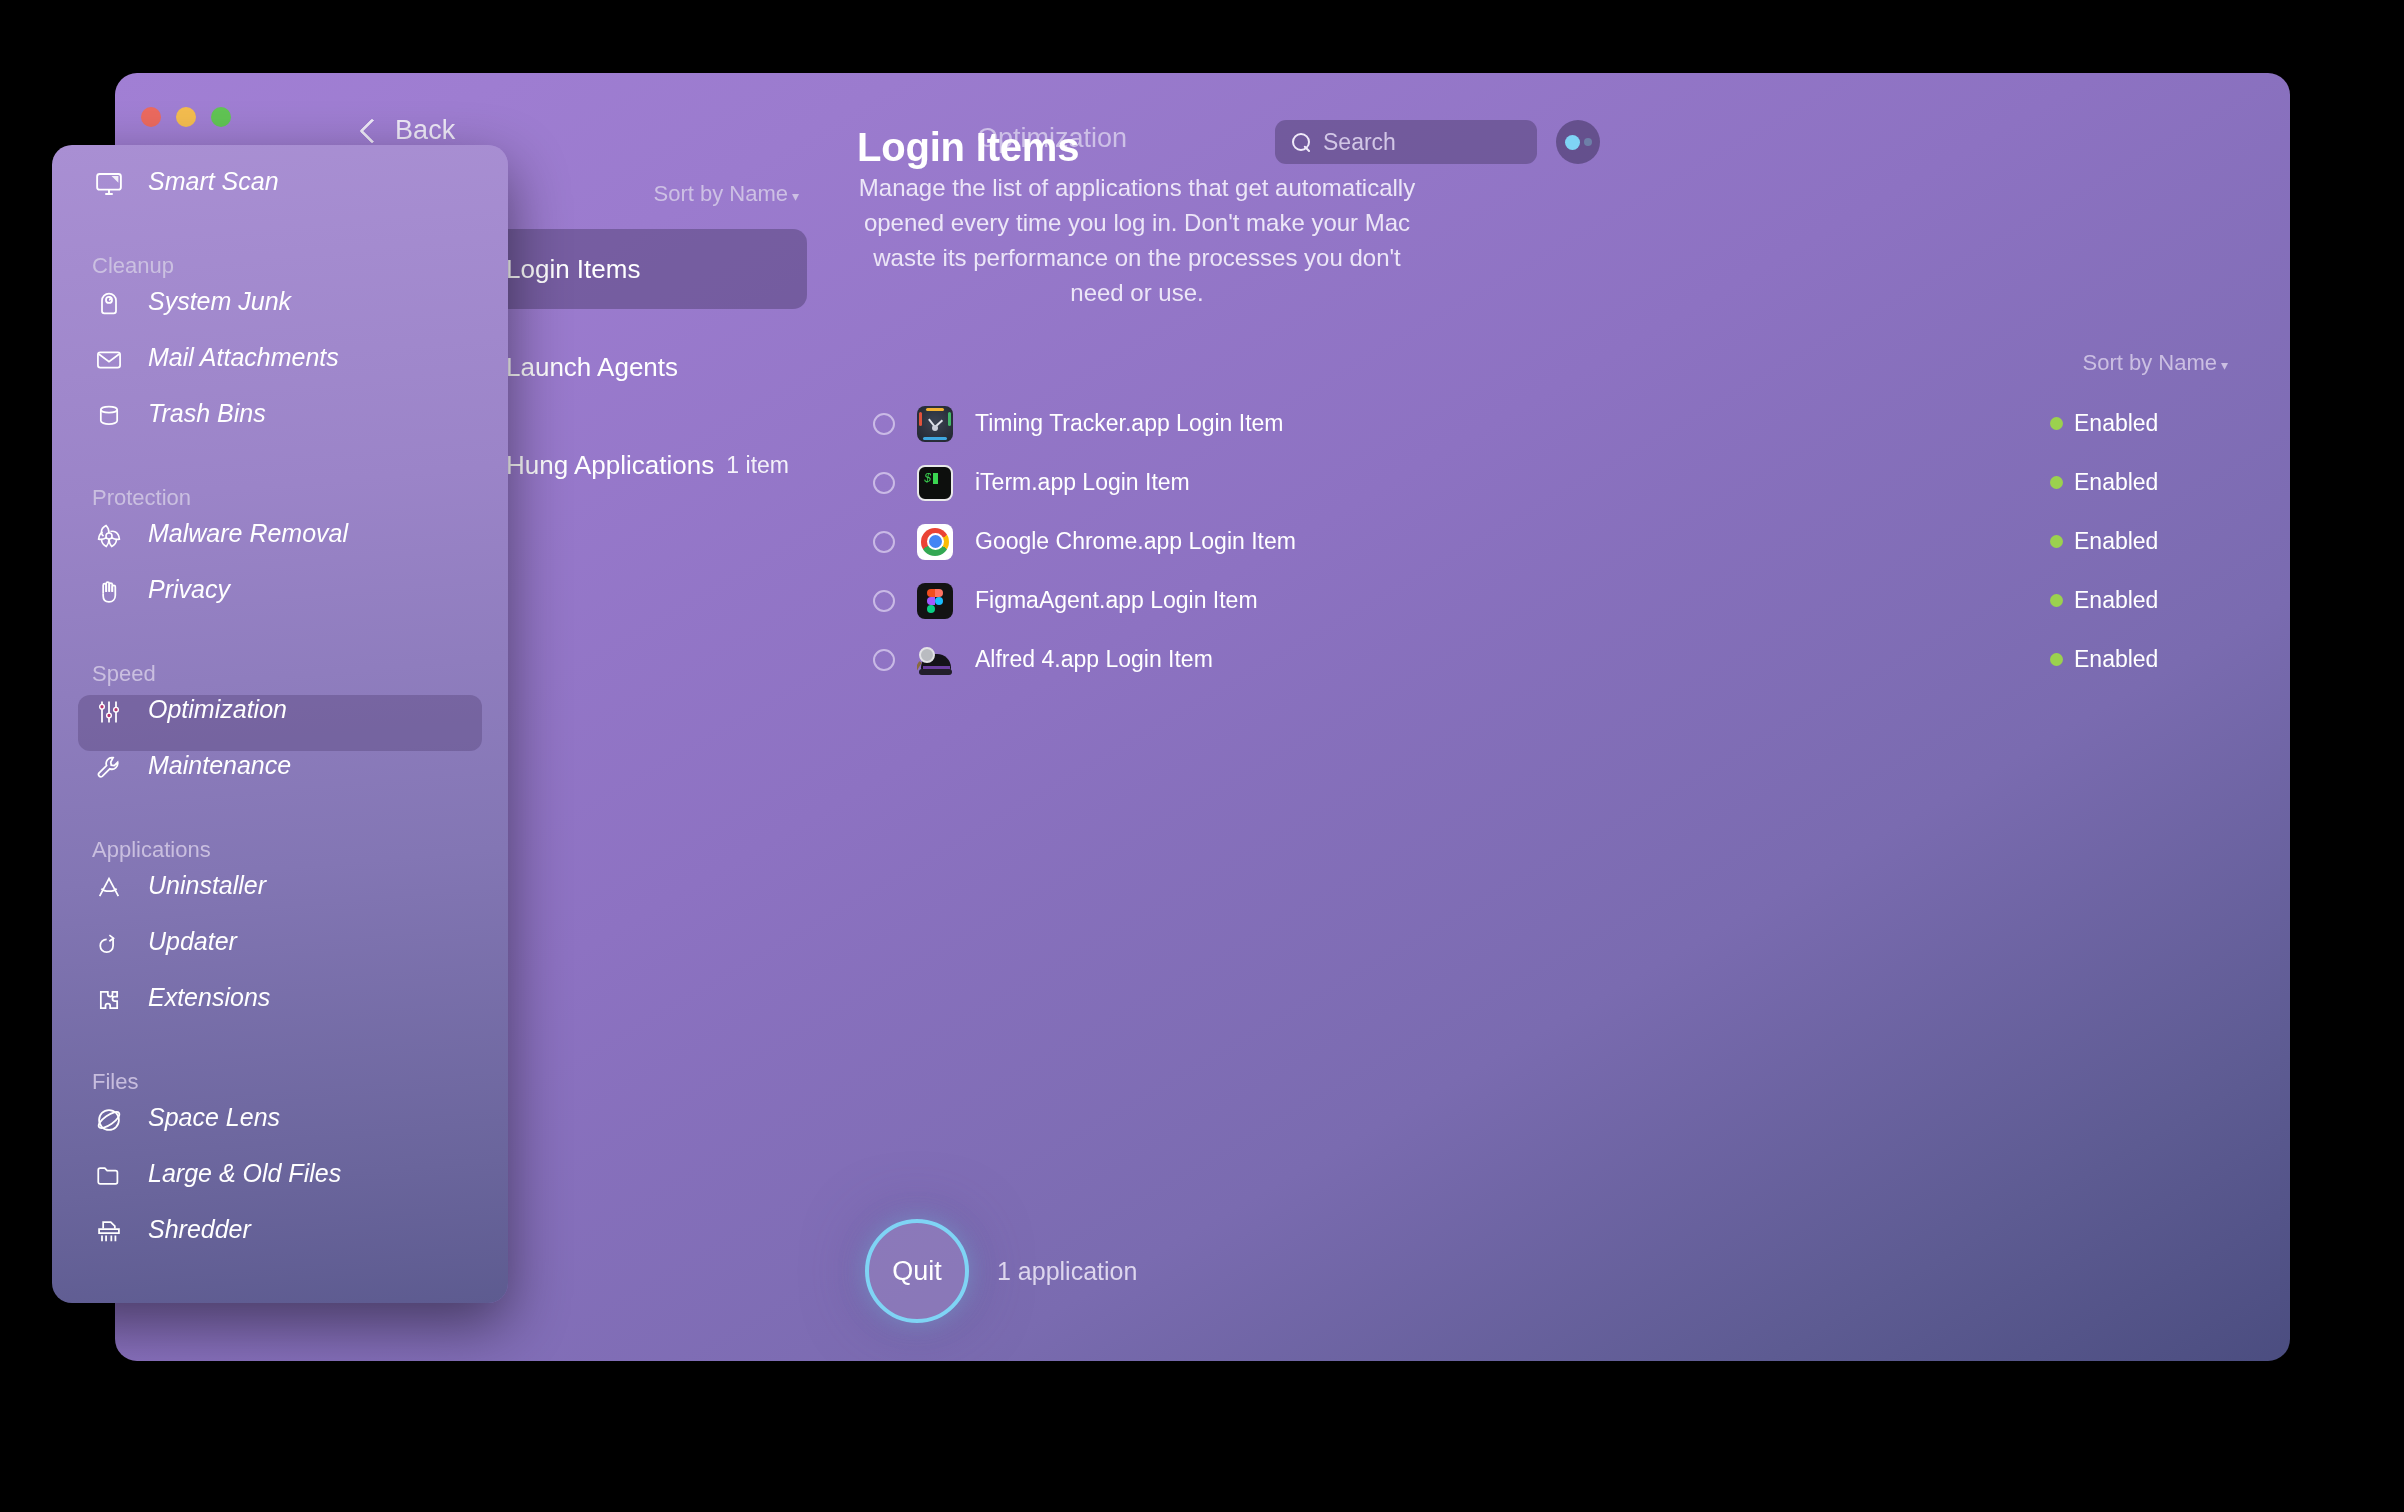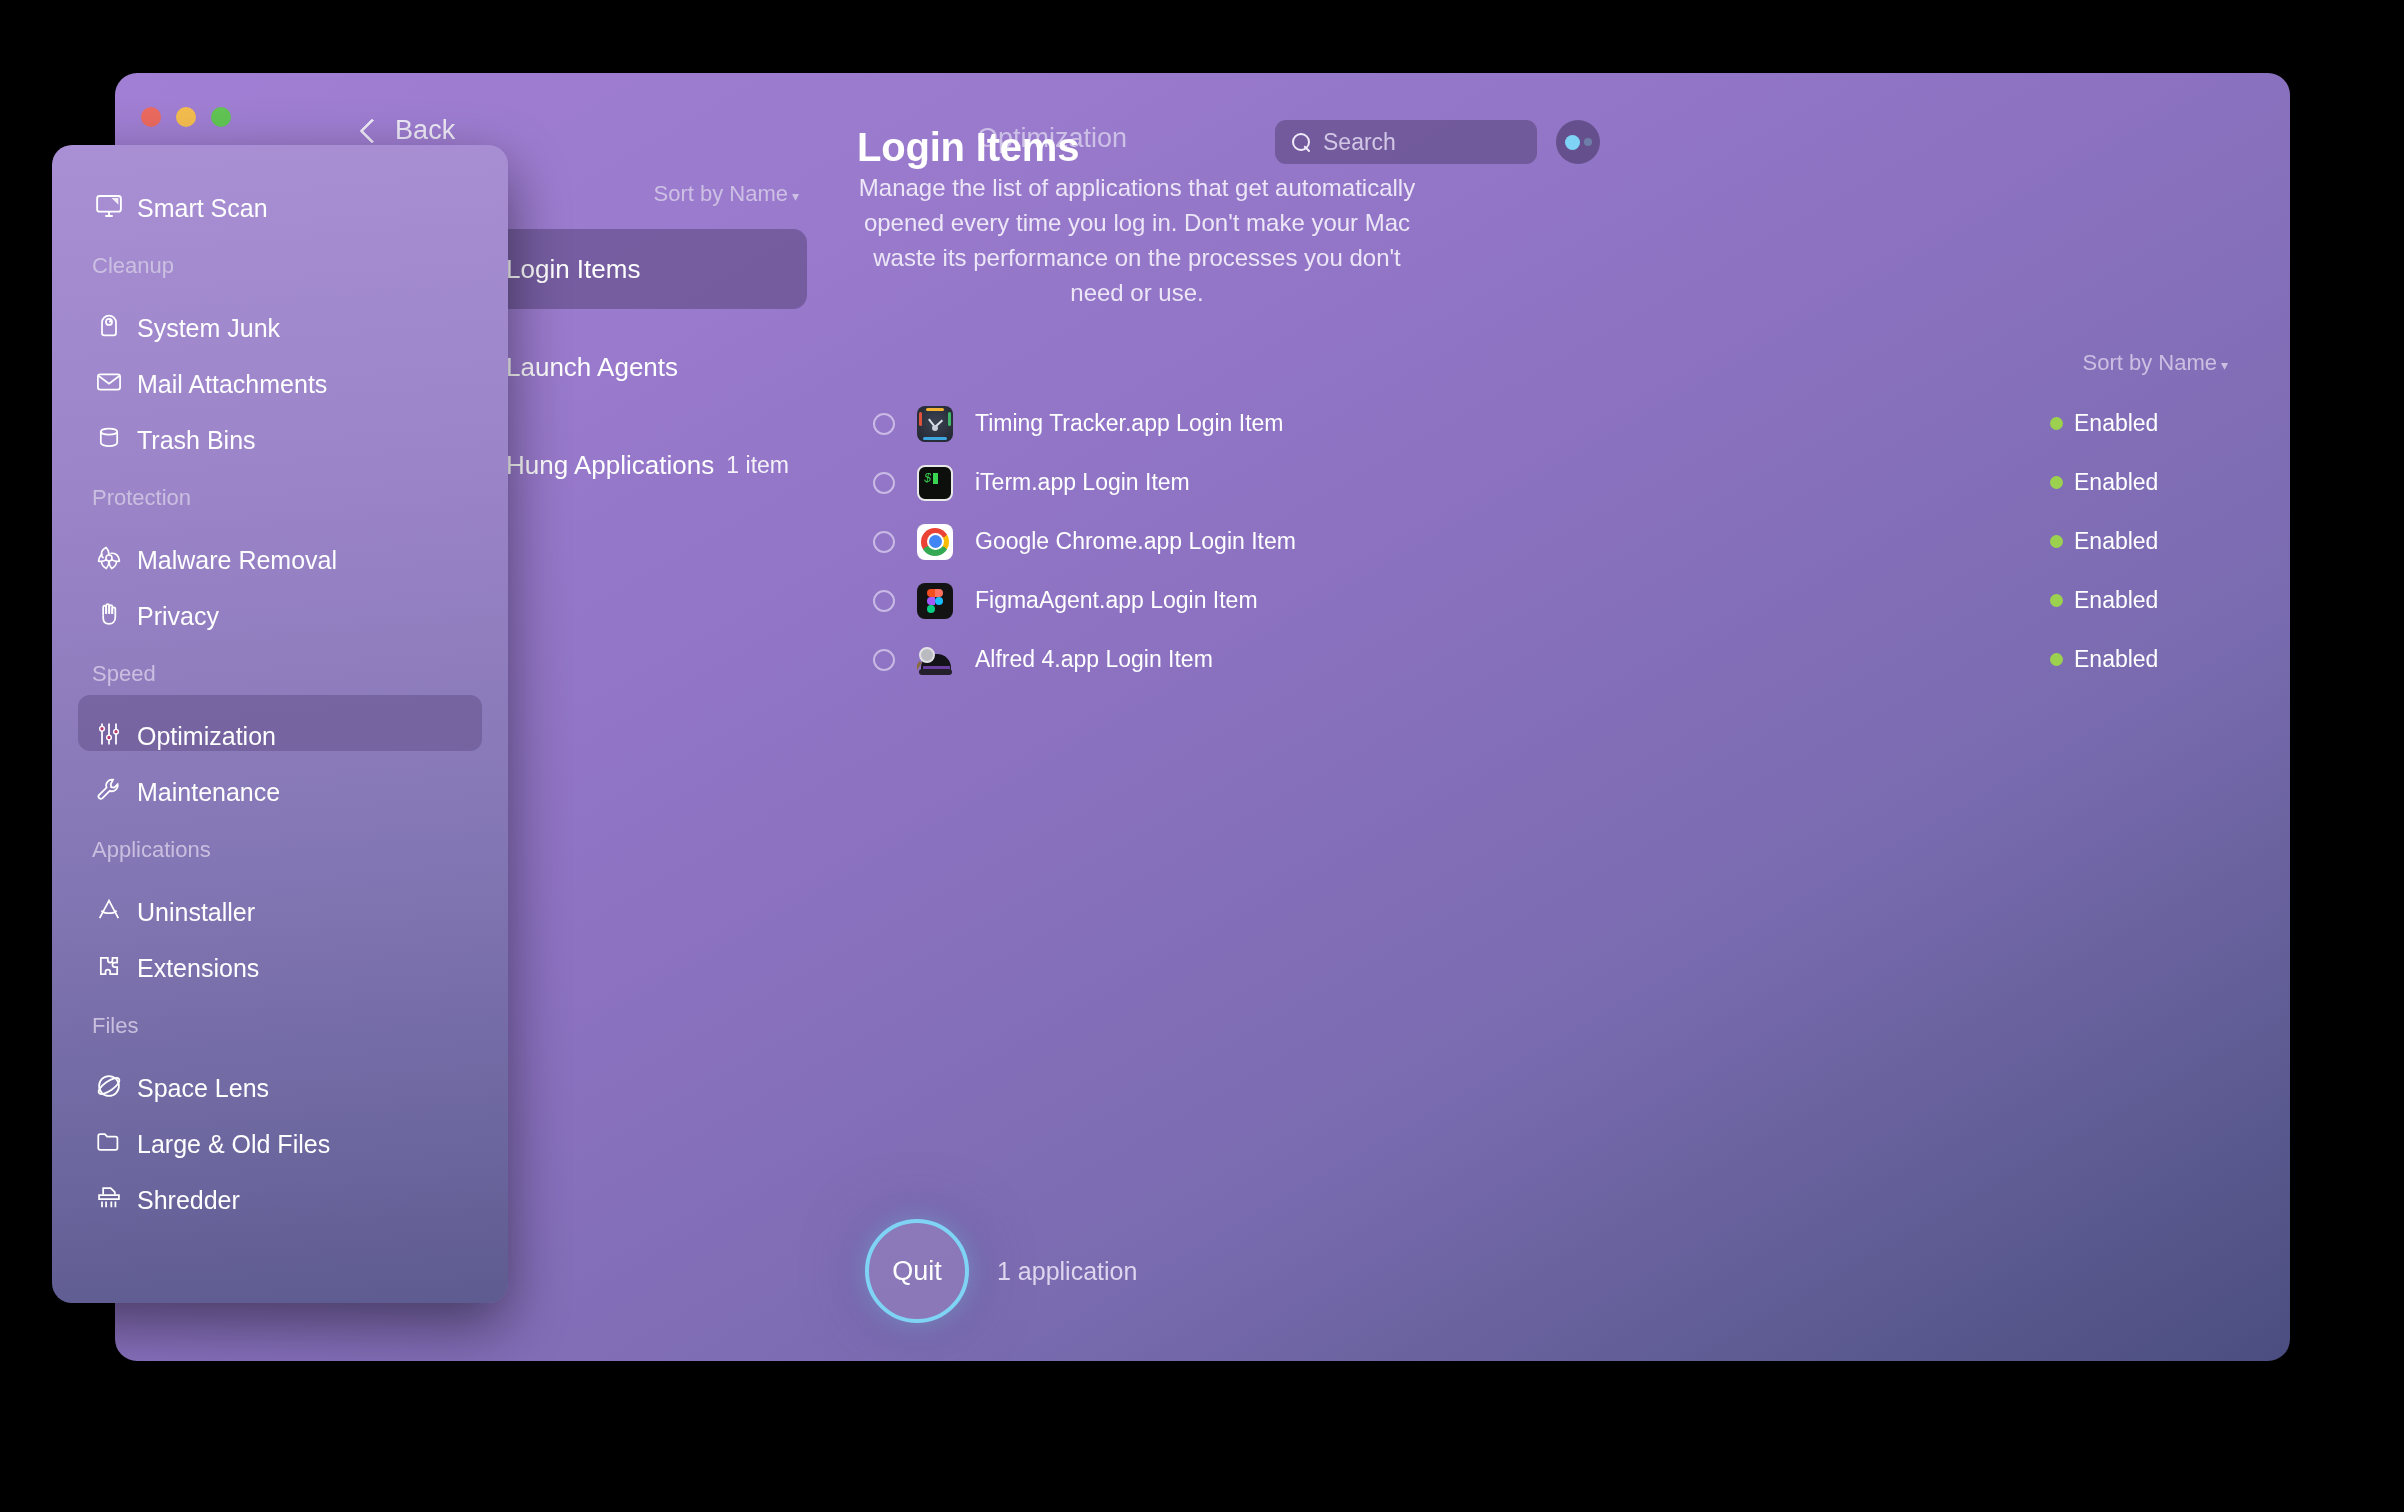--- a/index.html
+++ b/index.html
@@ -205,23 +205,23 @@
     position:absolute; left: 52px; top: 145px;
     width: 456px; height: 1158px;
     border-radius: 20px;
     background: linear-gradient(175deg, #a98fd3 0%, #9b84c8 30%, #8376b4 62%, #6a659c 88%, #5d5b90 100%);
     box-shadow: 0 22px 60px rgba(0,0,0,.48);
     padding: 22px 0 0 0;
     overflow:hidden;
   }
   .sb-section { color: #cfc5e3; font-size: 22px; padding: 0 0 0 40px; margin: 30px 0 8px; opacity:.92;}
   .sb-item {
-    display:flex; align-items:flex-end; gap: 11px;
+    display:flex; align-items:flex-start; gap: 22px;
     height: 56px; margin: 0 26px; padding-left: 14px;
-    border-radius: 12px; cursor:pointer;
+    border-radius: 12px; cursor:pointer;font-style:italic;
   }
   .sb-item.active { background: rgba(88,70,124,.42); }
   .sb-ico { width: 34px; height: 34px; flex:0 0 auto; display:flex; align-items:center; justify-content:center; color:#fff;}
   .sb-label { color:#fff; font-size: 25px; }
   .sb-ico svg { display:block; }
 </style>
 </head>
 <body>
 
 <div id="root">
@@ -503,20 +503,29 @@
     <div class="sb-item">
       <span class="sb-ico">
         <svg width="28" height="28" viewBox="0 0 24 24" fill="none" stroke="#fff" stroke-width="1.5">
           <path d="M4 19 12 4l8 15"></path>
             <path d="M5.5 12.5c2.5 3 10.5 3 13 0"></path>
         </svg>
       </span>
       <span class="sb-label">Uninstaller</span>
     </div>
 
+    <div class="sb-item">
+      <span class="sb-ico">
+        <svg width="28" height="28" viewBox="0 0 24 24" fill="none" stroke="#fff" stroke-width="1.5">
+          <path d="M15.5 7.5v6a5.5 5.5 0 1 1-5.5-5.5"></path>
+            <path d="M12.3 4.4 15.8 7l-3.5 2.6"></path>
+        </svg>
+      </span>
+      <span class="sb-label">Updater</span>
+    </div>
 
     <div class="sb-item">
       <span class="sb-ico">
         <svg width="28" height="28" viewBox="0 0 24 24" fill="none" stroke="#fff" stroke-width="1.5">
           <path d="M5 5h6v2a2 2 0 1 0 4 0V5h4v4h-2a2 2 0 1 0 0 4h2v6h-6v-2a2 2 0 1 0-4 0v2H5z"></path>
         </svg>
       </span>
       <span class="sb-label">Extensions</span>
     </div>
 

